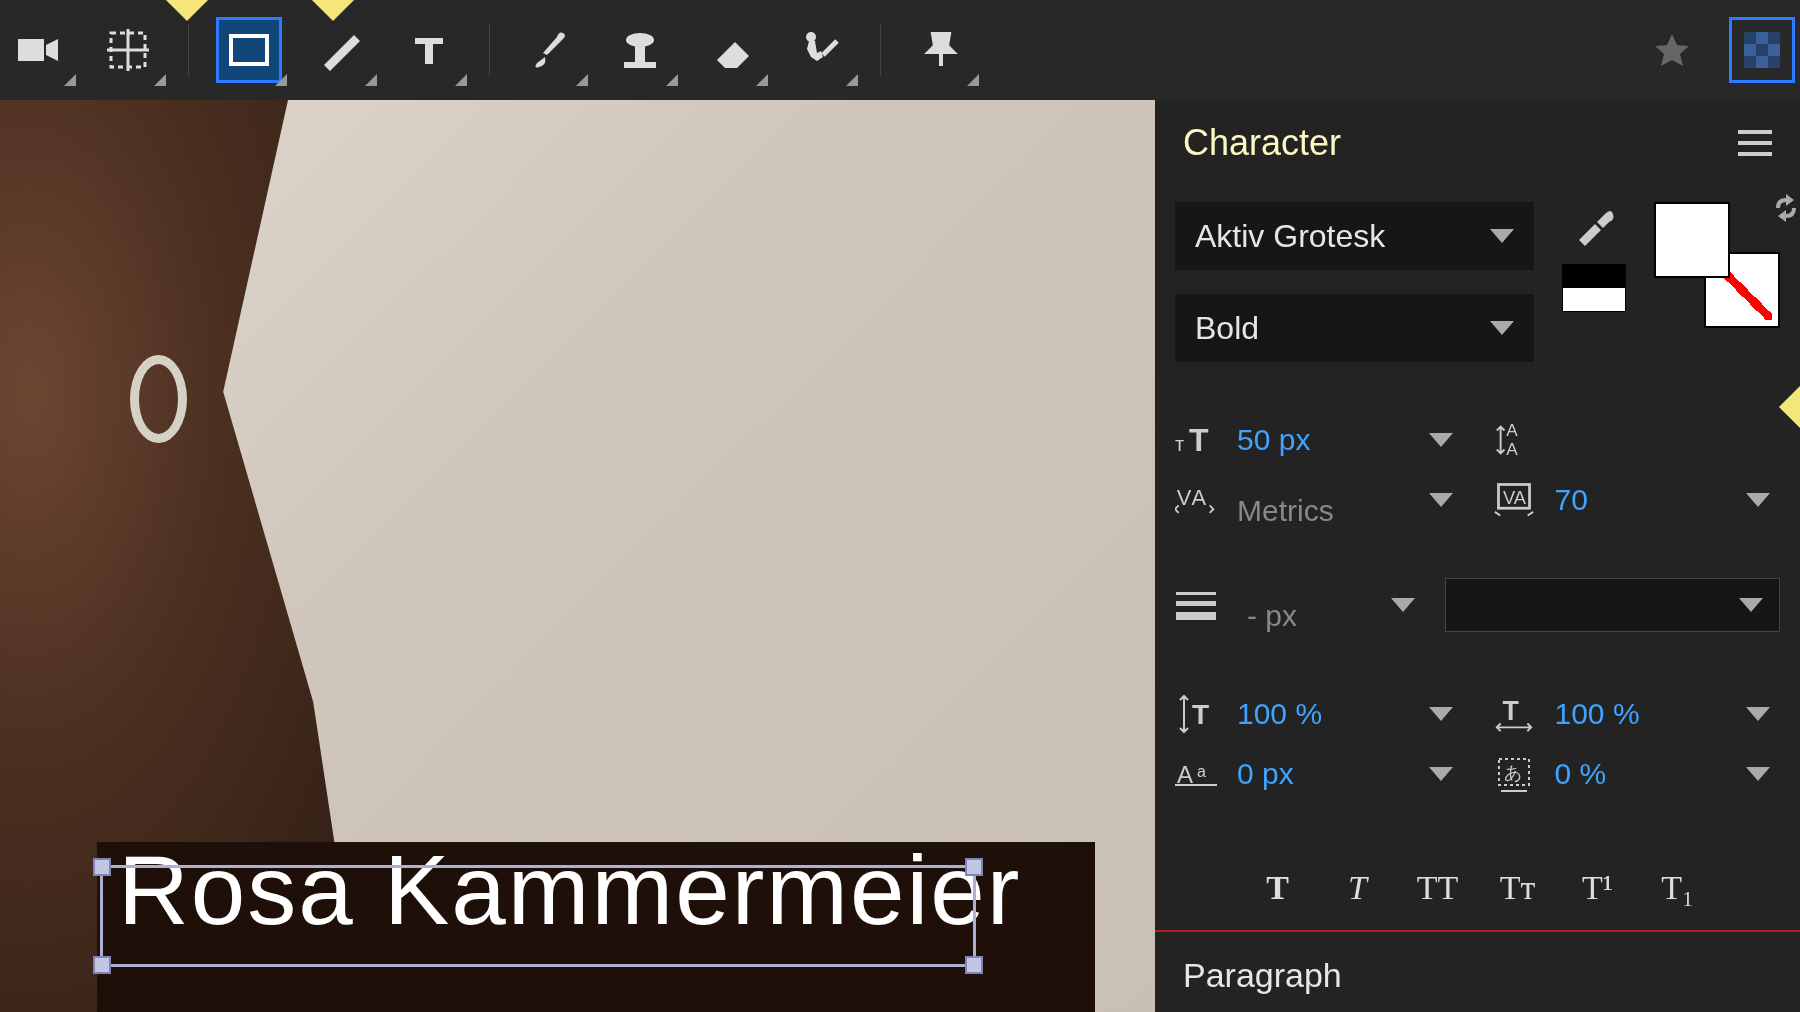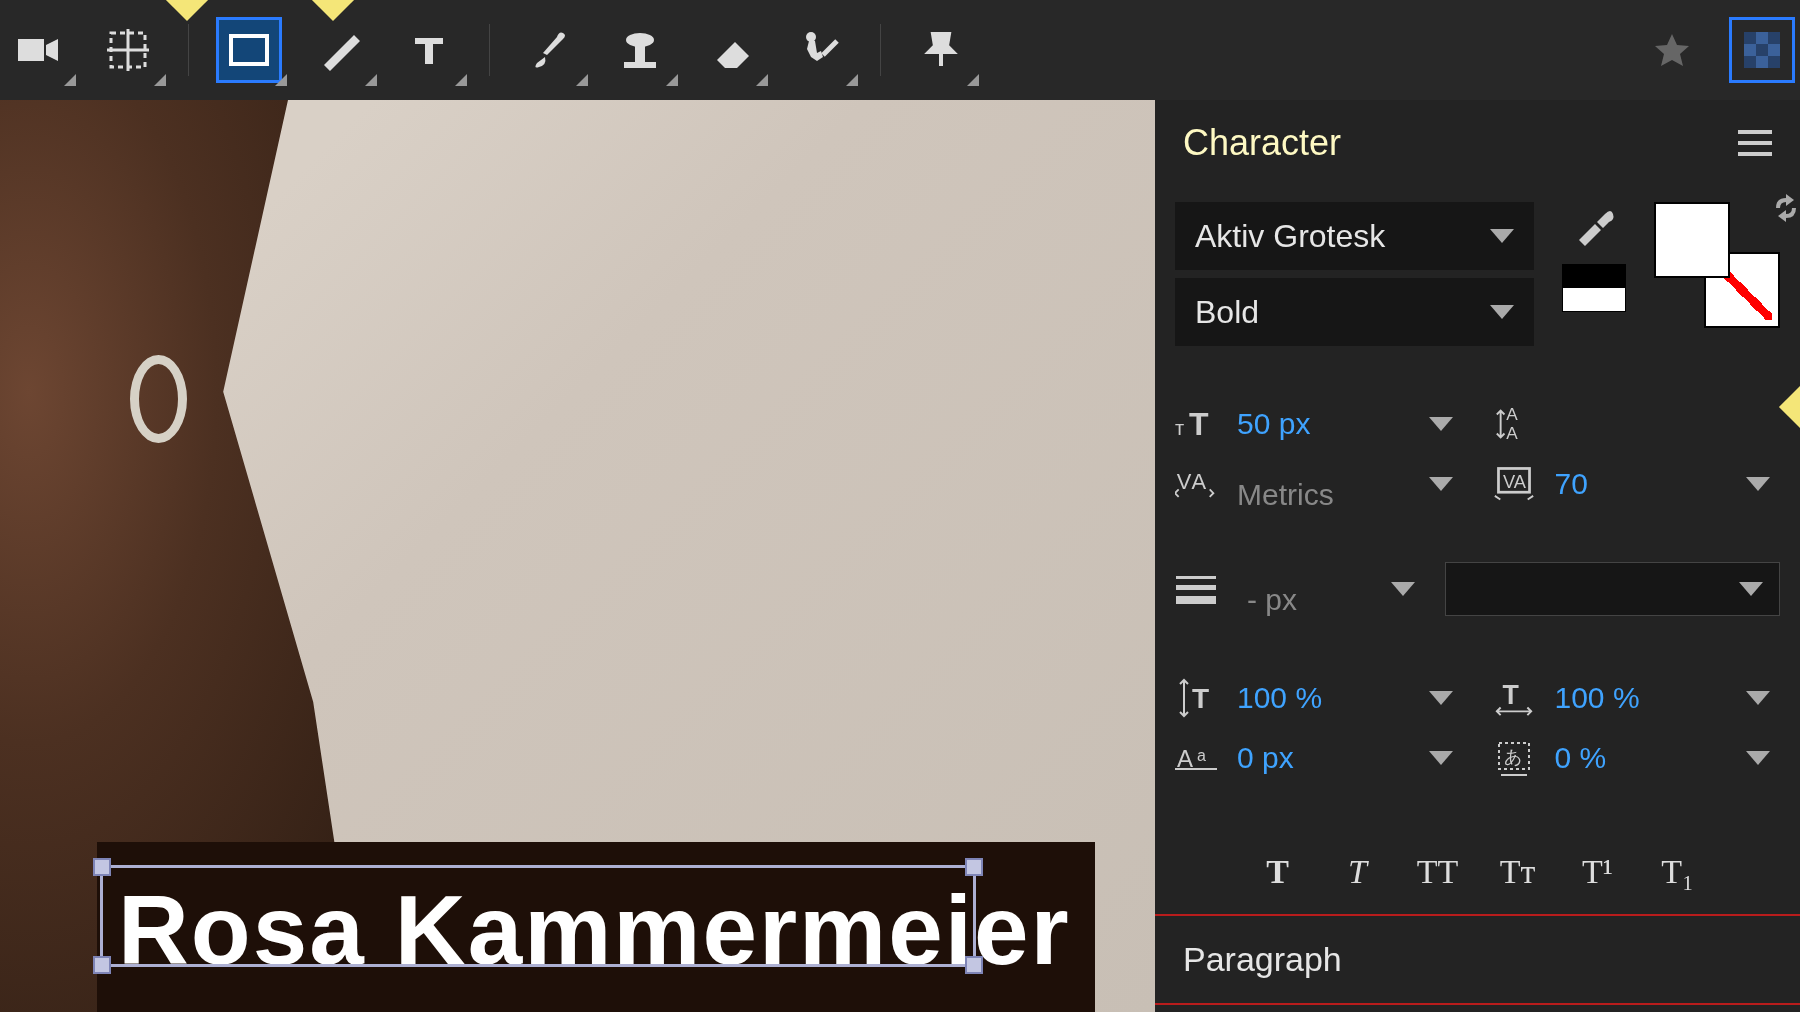--- a/index.html
+++ b/index.html
@@ -119,23 +119,23 @@
     border: 2px solid #7e84b6;
     position: absolute;
   }
   .handle.tl { left: -10px; top: -10px; }
   .handle.tr { right: -10px; top: -10px; }
   .handle.bl { left: -10px; bottom: -10px; }
   .handle.br { right: -10px; bottom: -10px; }
   .lower-text {
     position: absolute;
     left: 118px;
-    top: 774px;
+    top: 734px;
     font-size: 98px;
-    font-weight: 700;
+    font-weight: 400;
     color: #fff;
     letter-spacing: 2px;
   }
   .panel {
     flex: 1;
     background: #232323;
     display: flex;
     flex-direction: column;
   }
   .panel-head {
@@ -161,21 +161,21 @@
   .font-row {
     display: flex;
     gap: 20px;
     padding: 0 20px 14px 20px;
     align-items: flex-start;
   }
   .font-col {
     flex: 1 1 auto;
     display: flex;
     flex-direction: column;
-    gap: 8px;
+    gap: 24px;
   }
   .select {
     background: #161616;
     height: 68px;
     display: flex;
     align-items: center;
     justify-content: space-between;
     padding: 0 20px;
     font-size: 32px;
     color: #e6e6e6;

